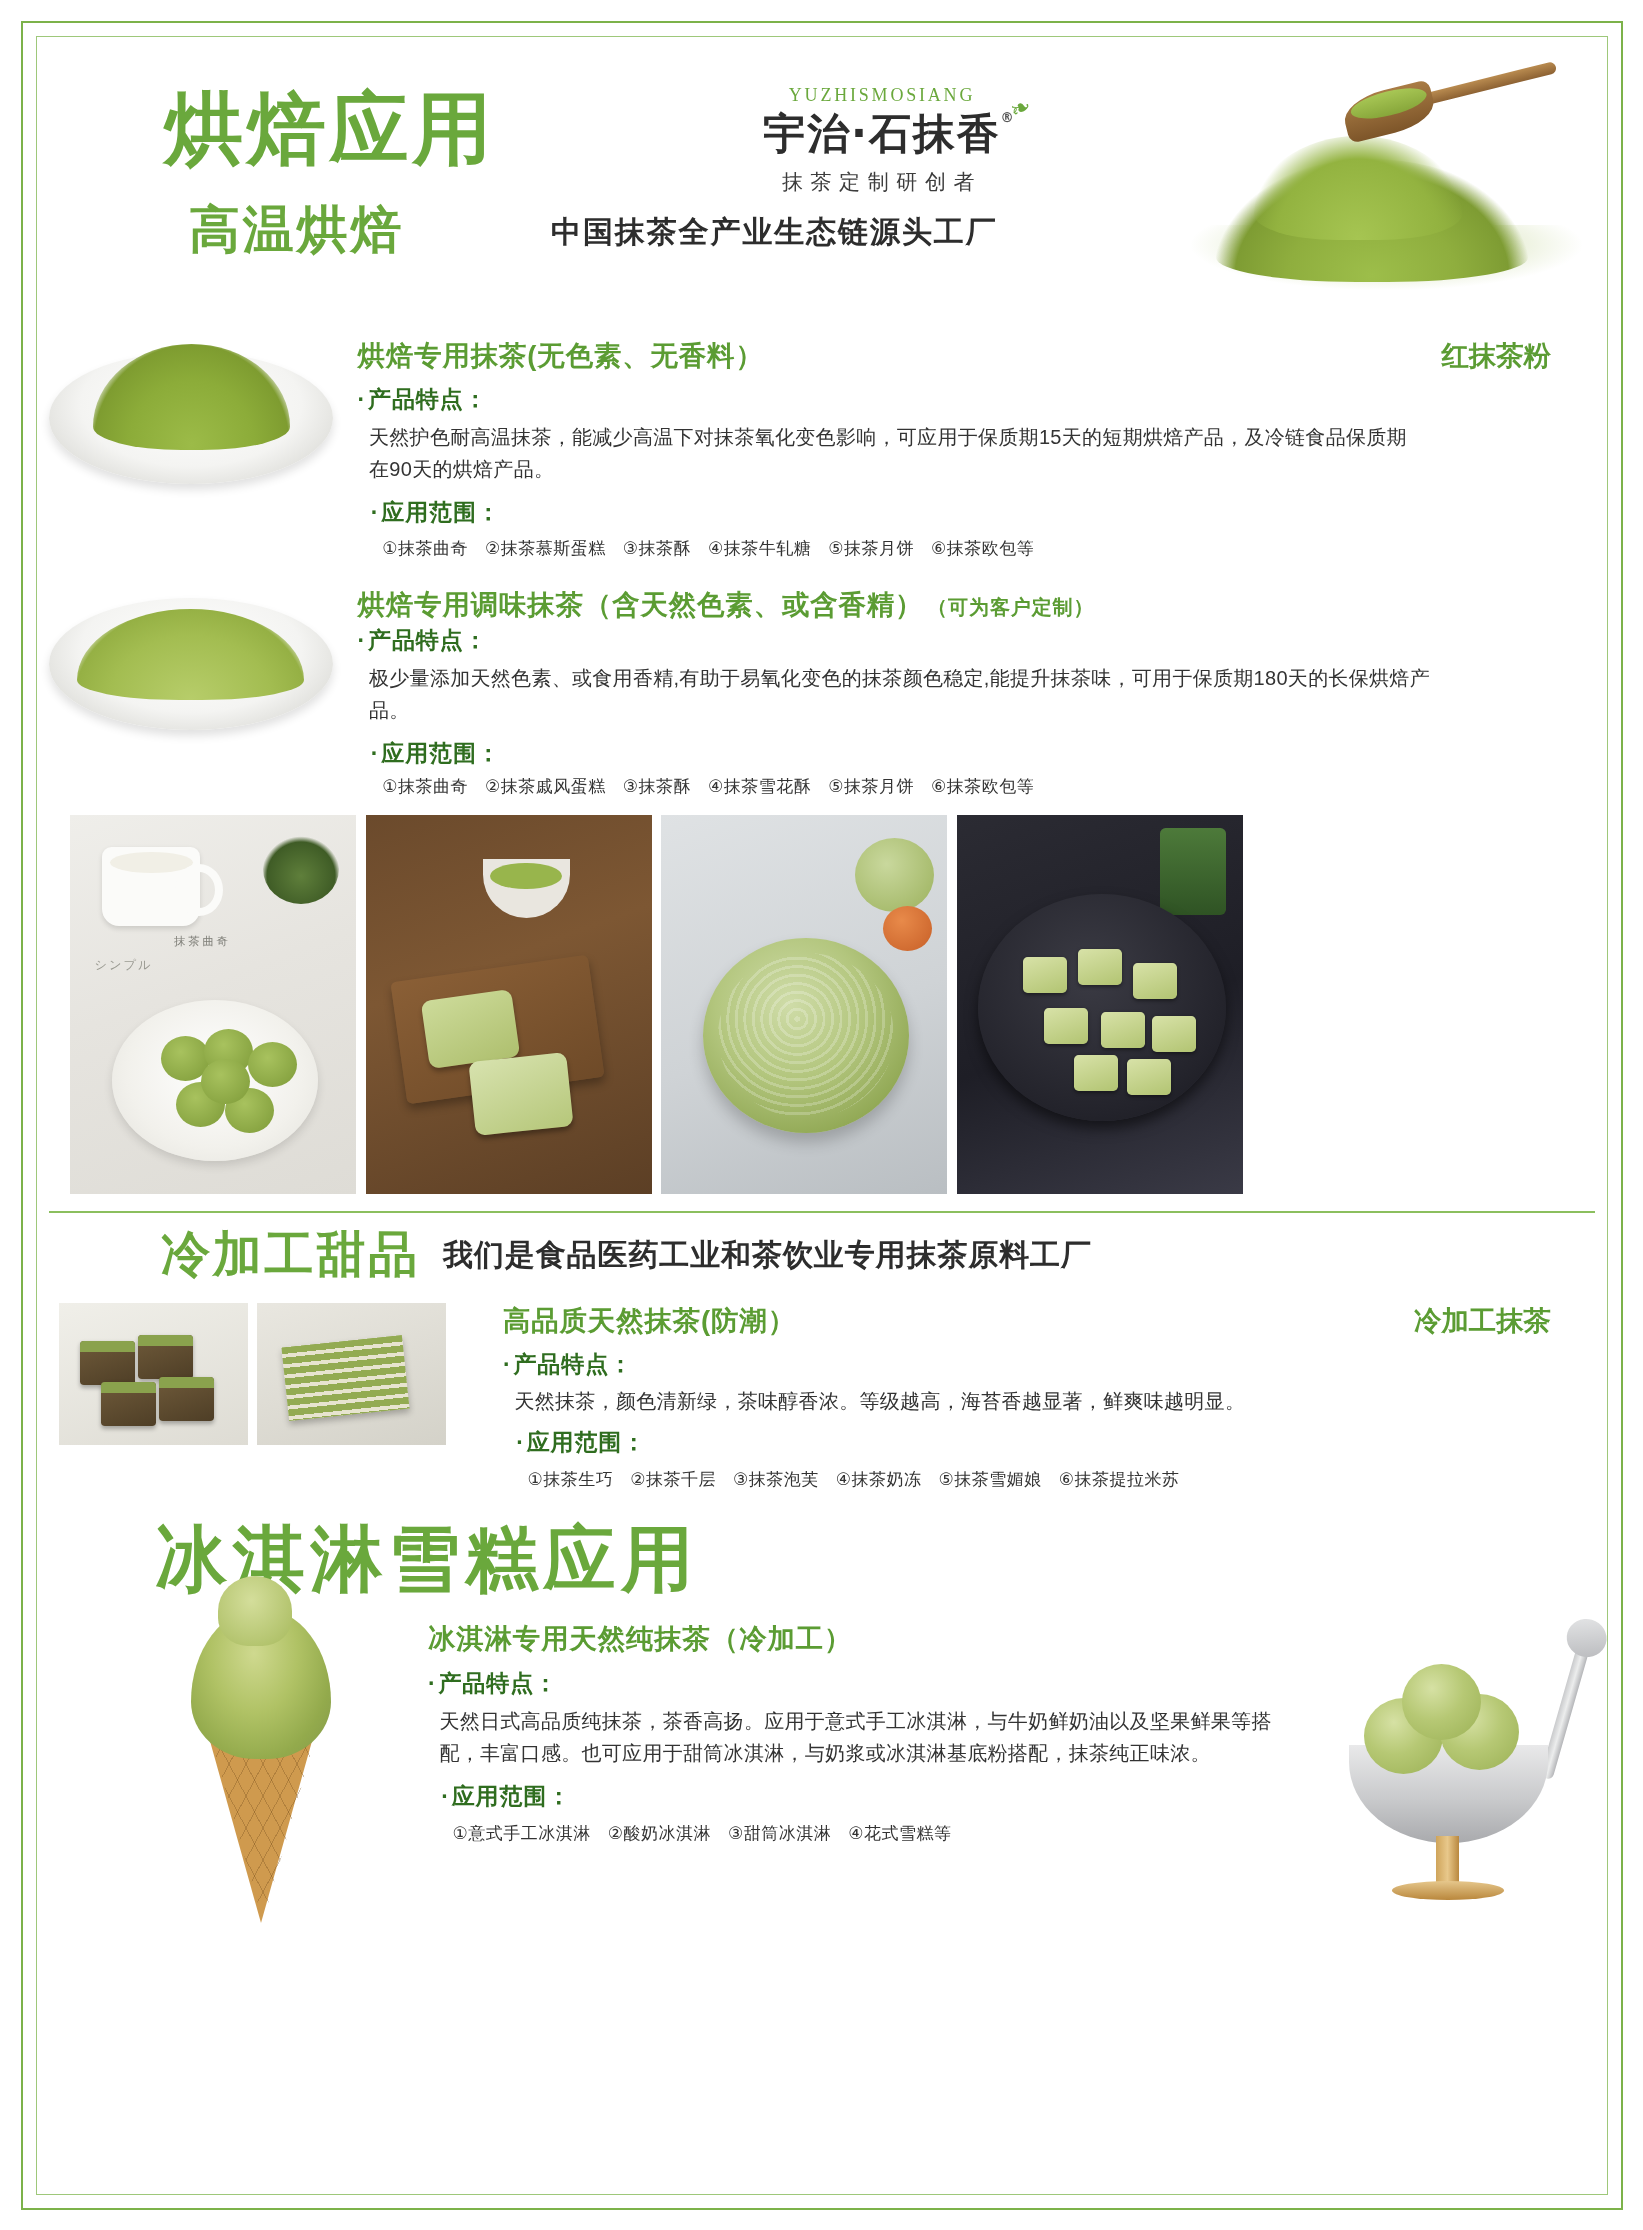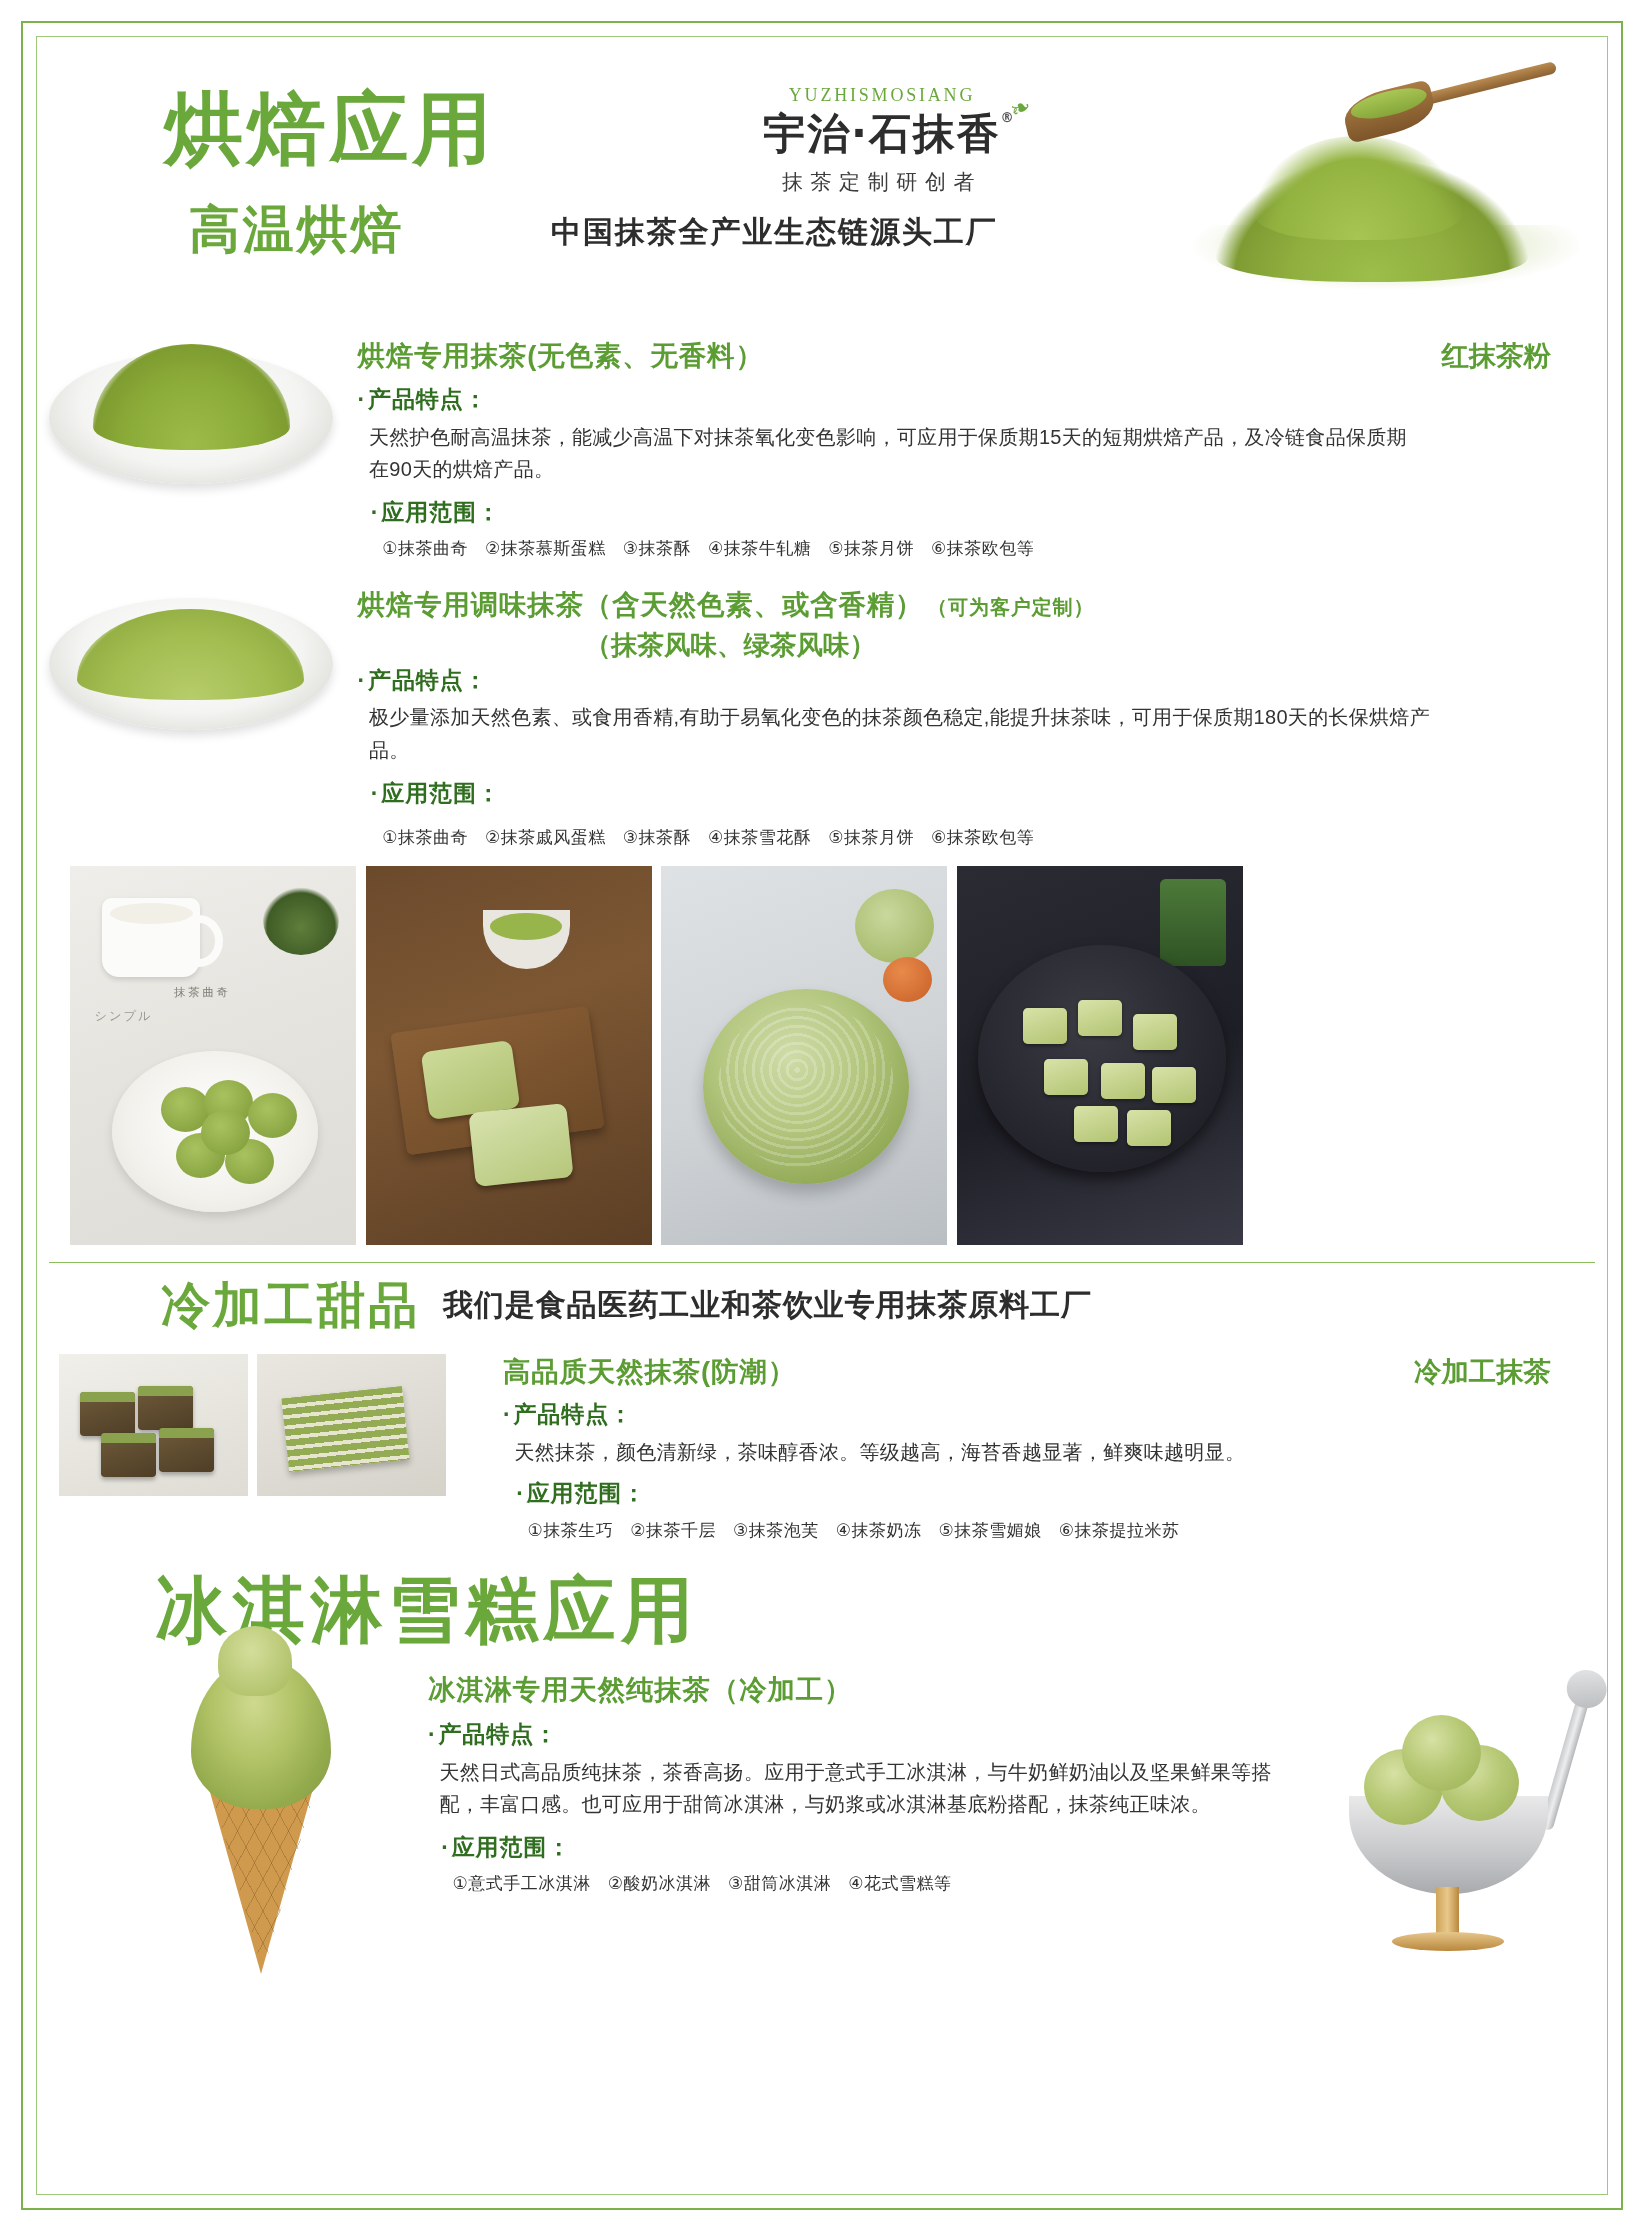--- a/index.html
+++ b/index.html
@@ -502,25 +502,24 @@
     <div class="product-block" style="display:flex; gap:24.6px; margin-top:21px;">
       <div class="dish">
         <div class="dish-plate"></div>
         <div class="dish-mound flat"></div>
       </div>
       <div style="flex:1; padding-top:5.7px;">
         <div style="display:flex; align-items:baseline;">
           <div class="prod-title">烘焙专用调味抹茶（含天然色素、或含香精）</div>
           <div class="prod-title small" style="font-size:20px; margin-left:3.8px;">（可为客户定制）</div>
         </div>
-        <div class="prod-sub-title" style="margin-left:227px;">（抹茶风味、绿茶风味）</div>
         <div class="label" style="margin-top:1.9px;">产品特点：</div>
         <div class="body-text" style="margin-top:5.7px; padding-left:11.4px; max-width:1079px;">极少量添加天然色素、或食用香精,有助于易氧化变色的抹茶颜色稳定,能提升抹茶味，可用于保质期180天的长保烘焙产品。</div>
         <div class="label" style="margin-top:11.4px; margin-left:13.2px;">应用范围：</div>
-        <div class="apps-text" style="margin-top:17px; padding-left:24.6px;">
+        <div class="apps-text" style="margin-top:6px; padding-left:24.6px;">
           <span>①抹茶曲奇</span><span>②抹茶戚风蛋糕</span><span>③抹茶酥</span><span>④抹茶雪花酥</span><span>⑤抹茶月饼</span><span>⑥抹茶欧包等</span>
         </div>
       </div>
     </div>
 
     <div class="photo-strip" style="margin-left:21px;">
       <div class="photo ph1">
         <div class="mug">
             <div class="mug-top"></div>
           </div>

